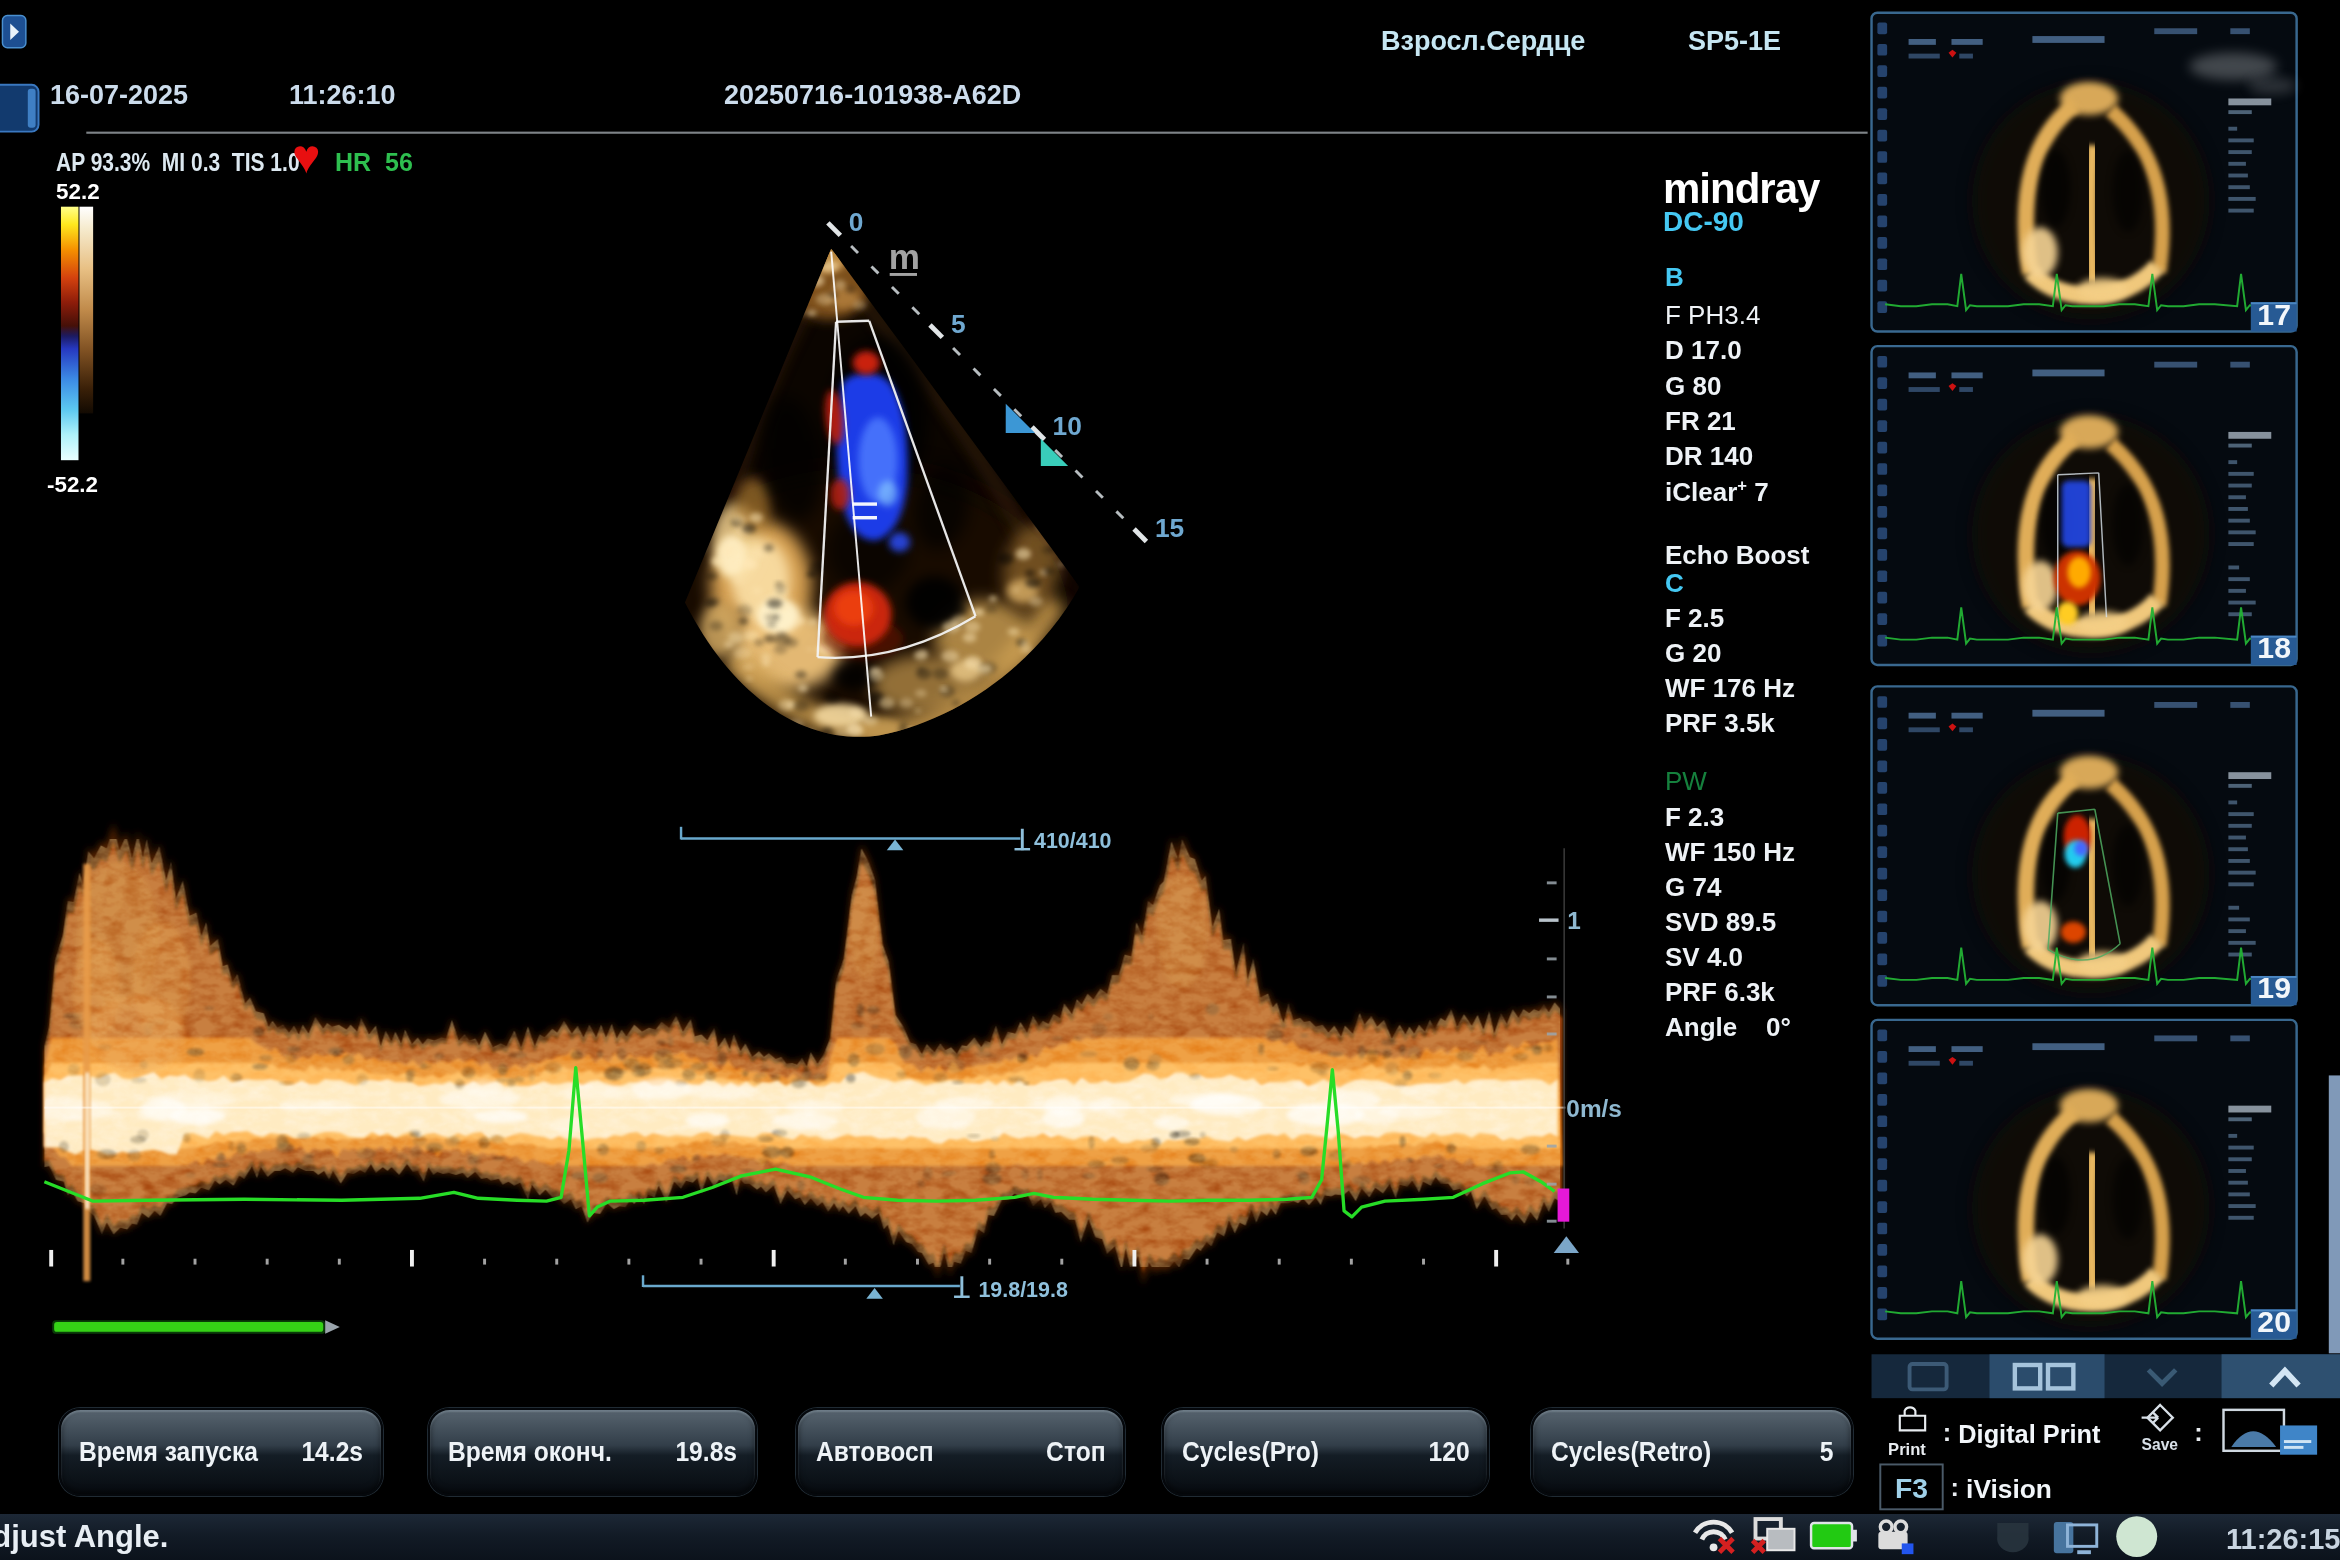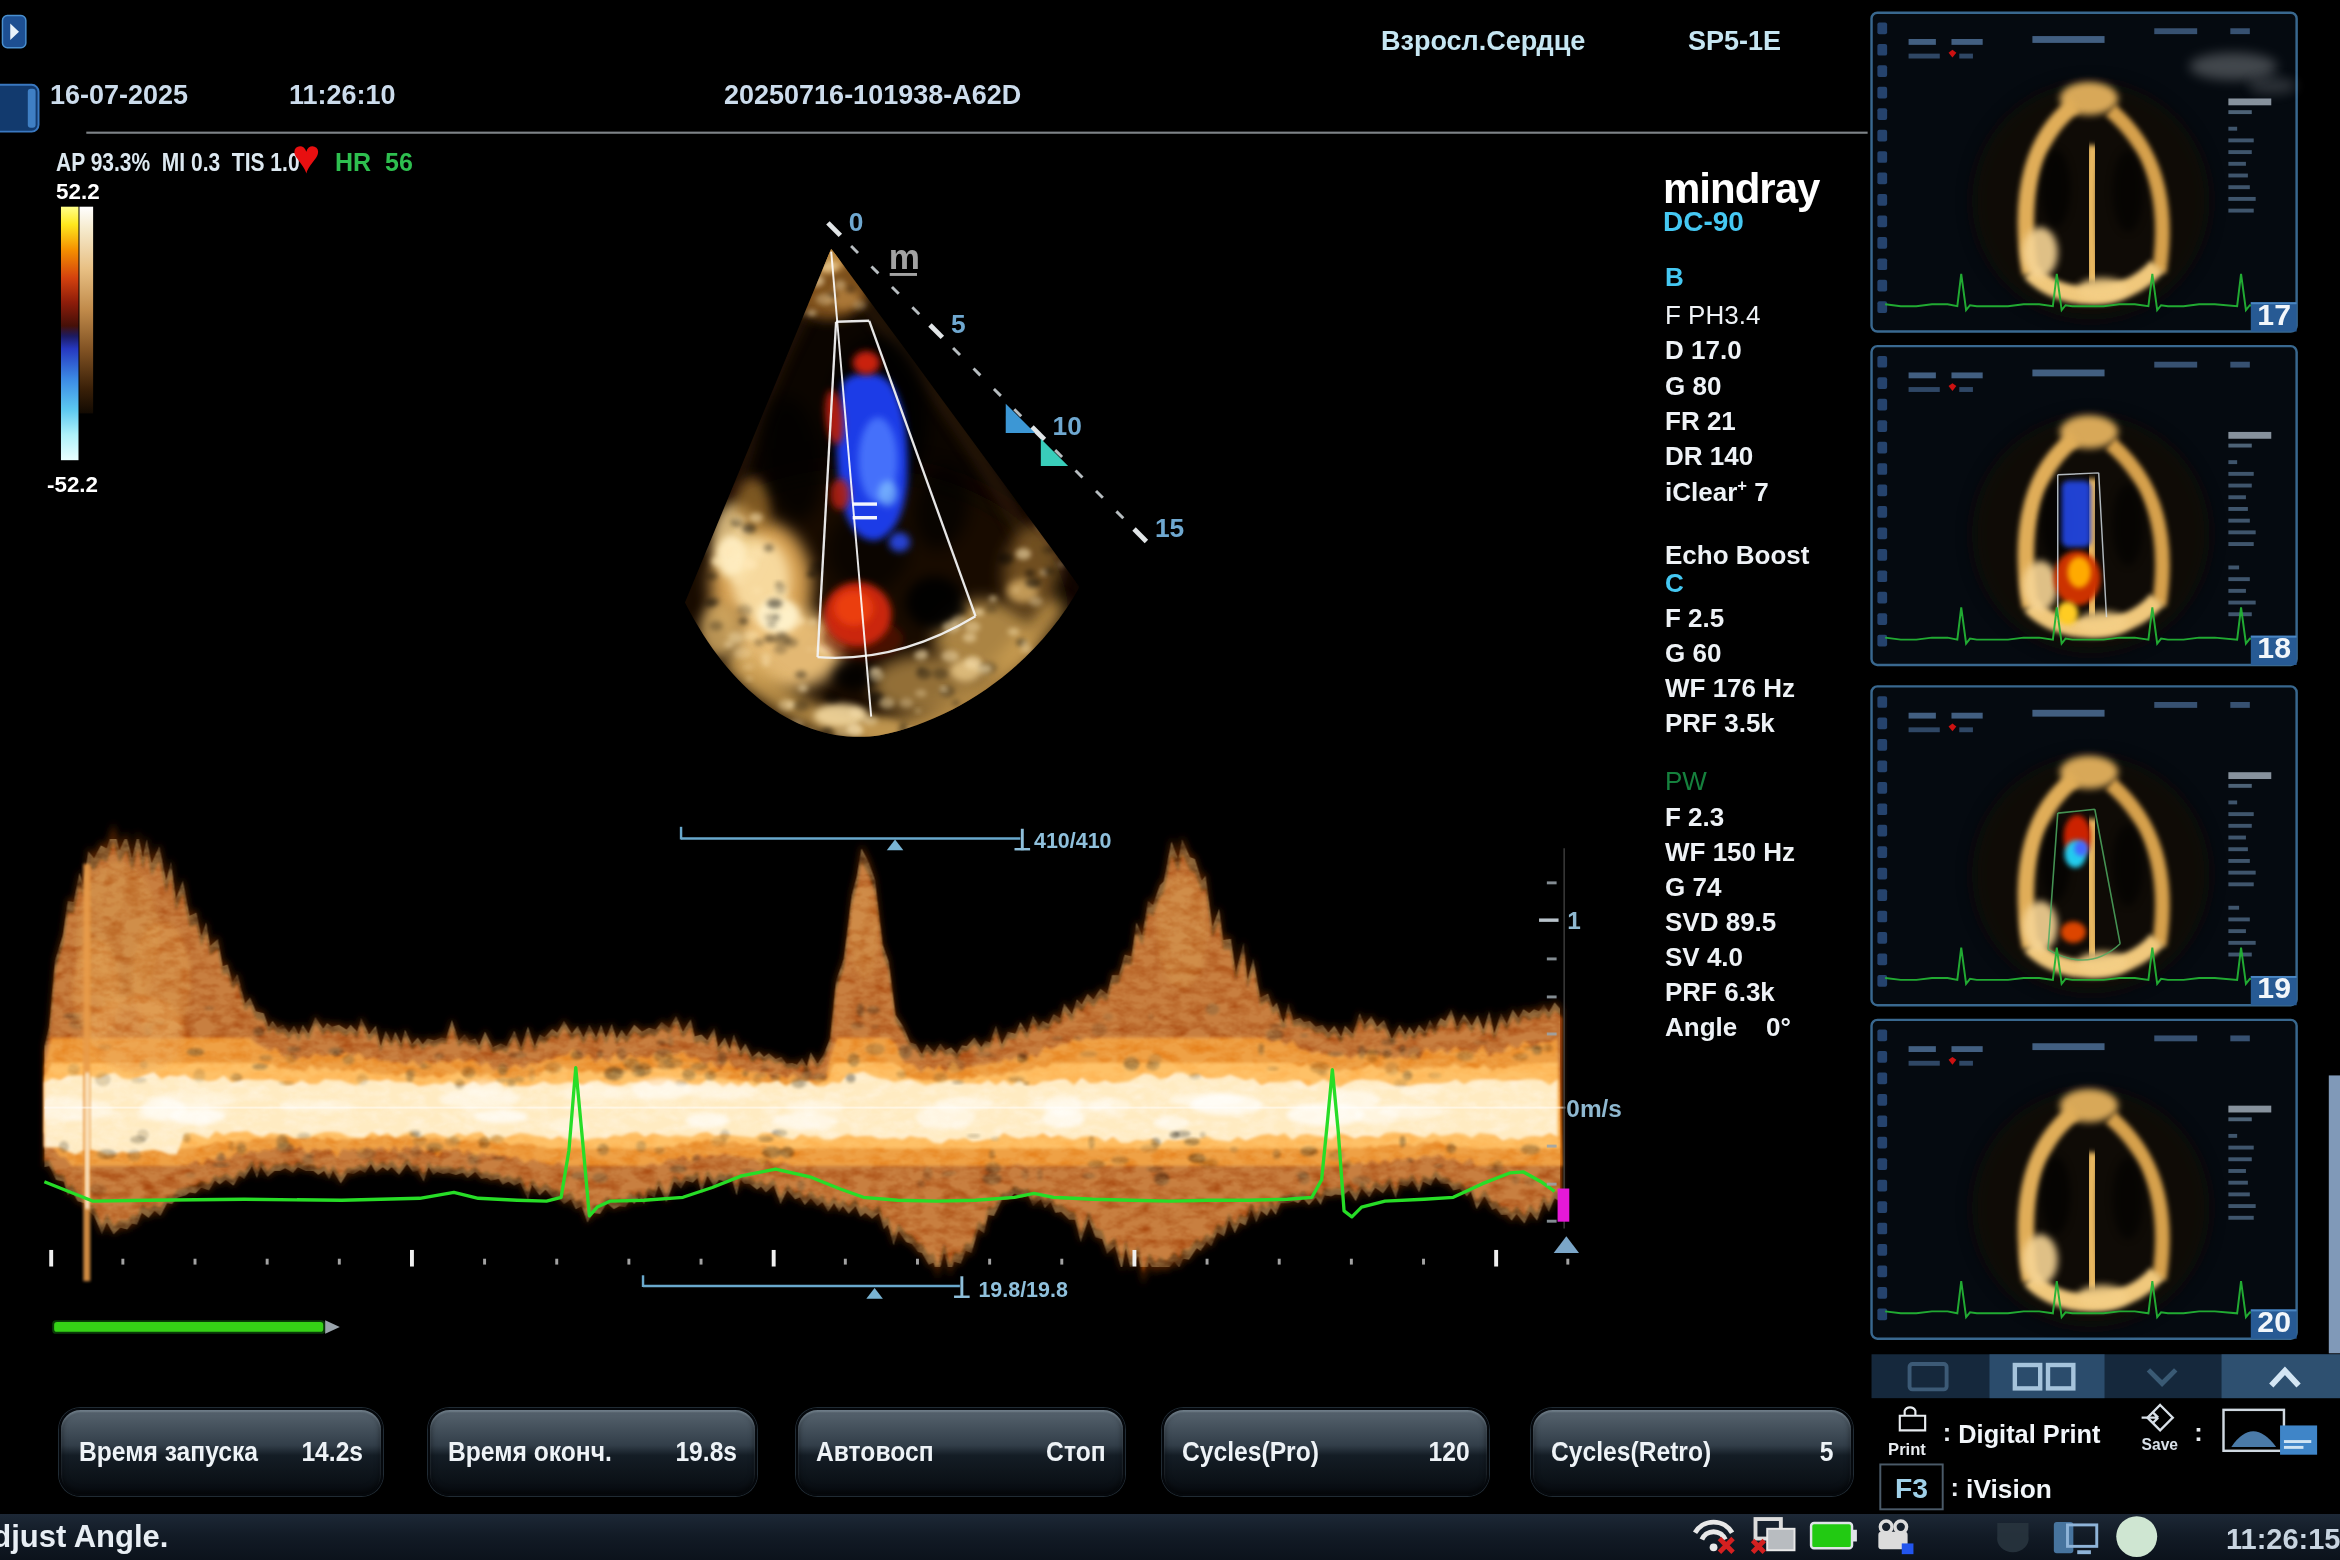--- a/index.html
+++ b/index.html
@@ -871,21 +871,21 @@
 <div class="t" style="left:1665px;top:262px;color:#45c8f2;font-size:26px;font-weight:bold;">B</div>
 <div class="t" style="left:1665px;top:300px;color:#eef2f6;font-size:26px;font-weight:normal;">F PH3.4</div>
 <div class="t" style="left:1665px;top:335px;color:#eef2f6;font-size:26px;font-weight:bold;">D 17.0</div>
 <div class="t" style="left:1665px;top:371px;color:#eef2f6;font-size:26px;font-weight:bold;">G 80</div>
 <div class="t" style="left:1665px;top:406px;color:#eef2f6;font-size:26px;font-weight:bold;">FR 21</div>
 <div class="t" style="left:1665px;top:441px;color:#eef2f6;font-size:26px;font-weight:bold;">DR 140</div>
 <div class="t" style="left:1665px;top:476px;color:#eef2f6;font-size:26px;font-weight:bold;">iClear<sup style="font-size:16.6px">+</sup> 7</div>
 <div class="t" style="left:1665px;top:540px;color:#eef2f6;font-size:26px;font-weight:bold;">Echo Boost</div>
 <div class="t" style="left:1665px;top:568px;color:#45c8f2;font-size:26px;font-weight:bold;">C</div>
 <div class="t" style="left:1665px;top:603px;color:#eef2f6;font-size:26px;font-weight:bold;">F 2.5</div>
-<div class="t" style="left:1665px;top:638px;color:#eef2f6;font-size:26px;font-weight:bold;">G 60</div>
+<div class="t" style="left:1665px;top:638px;color:#eef2f6;font-size:26px;font-weight:bold;">G 20</div>
 <div class="t" style="left:1665px;top:673px;color:#eef2f6;font-size:26px;font-weight:bold;">WF 176 Hz</div>
 <div class="t" style="left:1665px;top:708px;color:#eef2f6;font-size:26px;font-weight:bold;">PRF 3.5k</div>
 <div class="t" style="left:1665px;top:766px;color:#15803d;font-size:26px;font-weight:normal;">PW</div>
 <div class="t" style="left:1665px;top:802px;color:#eef2f6;font-size:26px;font-weight:bold;">F 2.3</div>
 <div class="t" style="left:1665px;top:837px;color:#eef2f6;font-size:26px;font-weight:bold;">WF 150 Hz</div>
 <div class="t" style="left:1665px;top:872px;color:#eef2f6;font-size:26px;font-weight:bold;">G 74</div>
 <div class="t" style="left:1665px;top:907px;color:#eef2f6;font-size:26px;font-weight:bold;">SVD 89.5</div>
 <div class="t" style="left:1665px;top:942px;color:#eef2f6;font-size:26px;font-weight:bold;">SV 4.0</div>
 <div class="t" style="left:1665px;top:977px;color:#eef2f6;font-size:26px;font-weight:bold;">PRF 6.3k</div>
 <div class="t" style="left:1665px;top:1012px;color:#eef2f6;font-size:26px;font-weight:bold;">Angle&nbsp;&nbsp;&nbsp;&nbsp;0°</div>

